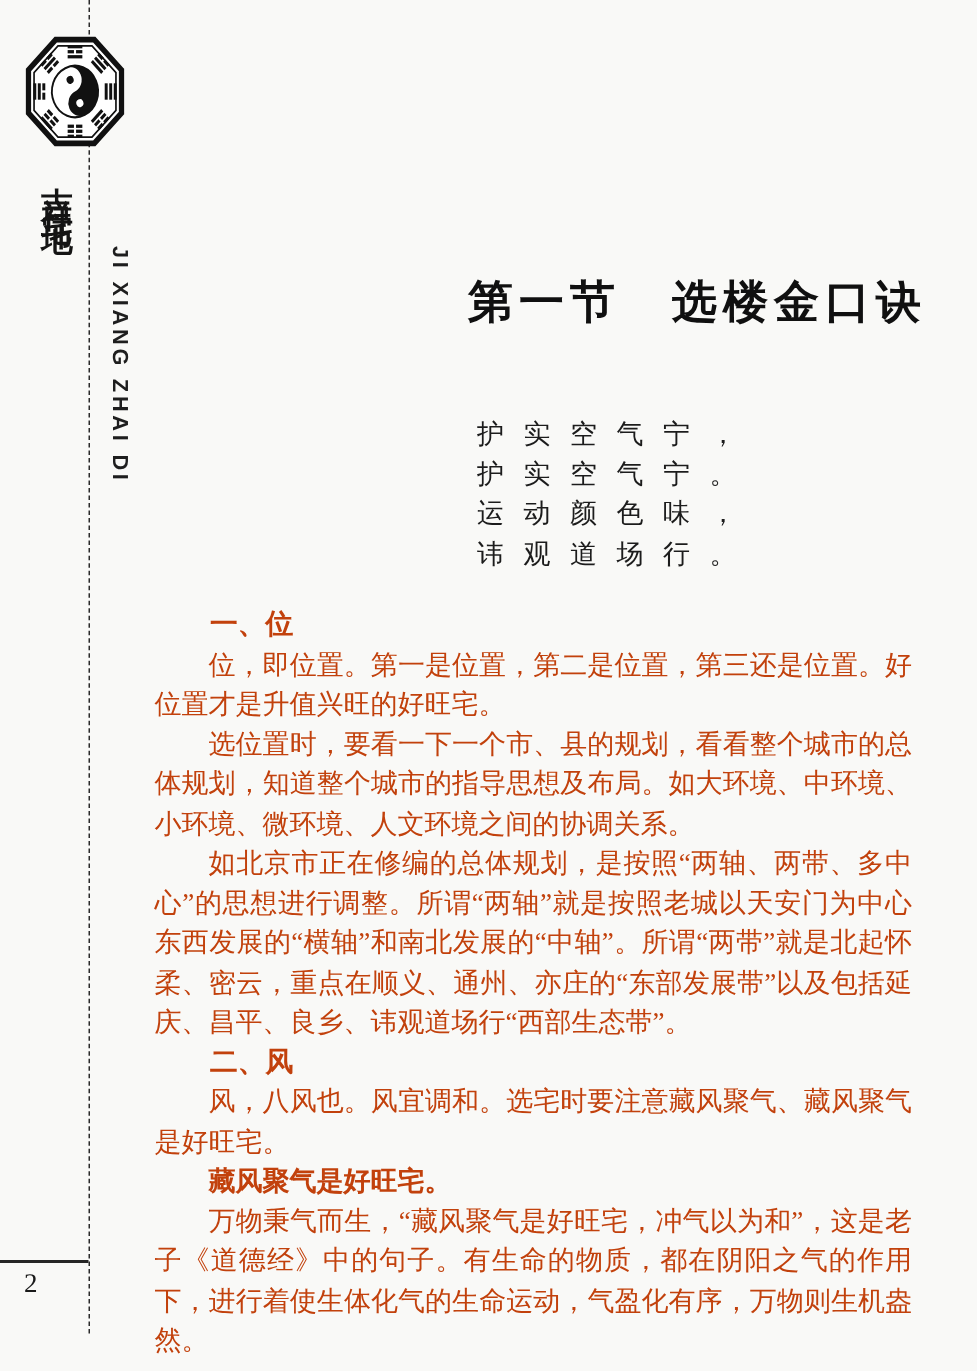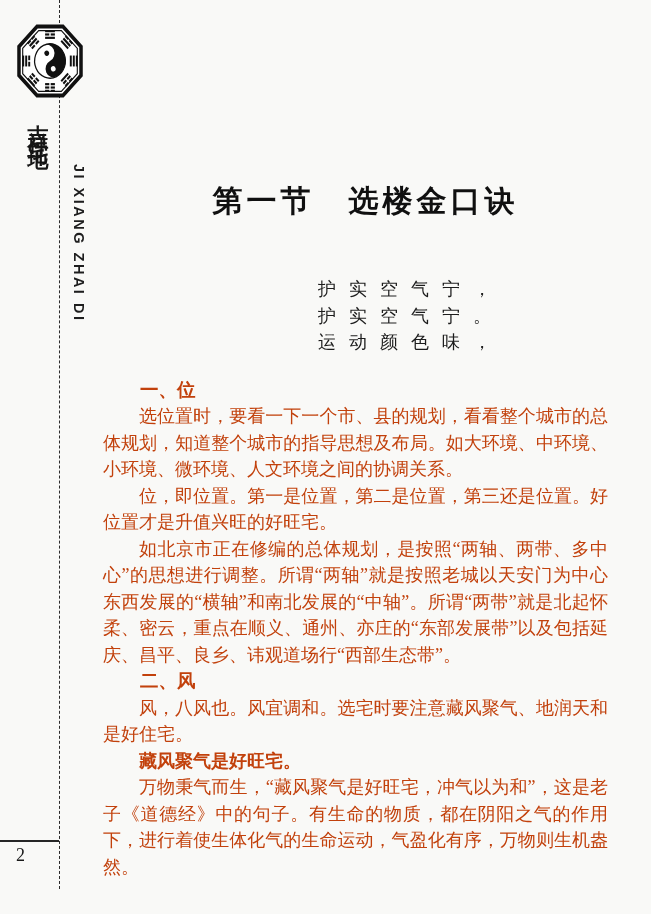--- a/index.html
+++ b/index.html
@@ -38,21 +38,21 @@
     white-space:nowrap;
     font-family:"Liberation Sans", sans-serif;
     font-size:14.5px; font-weight:bold; letter-spacing:2.5px;
     color:#1e1e1e;
   }
 
   
   .content { position:absolute; left:103px; top:181px; width:505px; }
 
   .chapter-title {
-    text-align:center;
+    text-align:right;
     font-family:"Liberation Serif", serif;
     font-size:30px; font-weight:900; letter-spacing:4px;
     margin:0 0 54px 0;
     transform:translateX(10px);
     color:#101010;
   }
 
   .verse {
     margin:0 0 21px 215px;
     font-size:18px; line-height:26.5px;
@@ -169,28 +169,29 @@
 <div class="series-cn">吉祥宅地</div>
 <div class="series-pinyin">JI XIANG ZHAI DI</div>
 
 <div class="content">
   <div class="chapter-title">第一节　选楼金口诀</div>
 
   <div class="verse">
     <div>护实空气宁，</div>
     <div>护实空气宁。</div>
     <div>运动颜色味，</div>
+    <div>讳观道场行。</div>
   </div>
 
   <div class="blocks">
     <p class="heading">一、位</p>
+    <p class="para">位，即位置。第一是位置，第二是位置，第三还是位置。好位置才是升值兴旺的好旺宅。</p>
     <p class="para">选位置时，要看一下一个市、县的规划，看看整个城市的总体规划，知道整个城市的指导思想及布局。如大环境、中环境、小环境、微环境、人文环境之间的协调关系。</p>
-    <p class="para">位，即位置。第一是位置，第二是位置，第三还是位置。好位置才是升值兴旺的好旺宅。</p>
     <p class="para">如北京市正在修编的总体规划，是按照“两轴、两带、多中心”的思想进行调整。所谓“两轴”就是按照老城以天安门为中心东西发展的“横轴”和南北发展的“中轴”。所谓“两带”就是北起怀柔、密云，重点在顺义、通州、亦庄的“东部发展带”以及包括延庆、昌平、良乡、讳观道场行“西部生态带”。</p>
     <p class="heading">二、风</p>
-    <p class="para">风，八风也。风宜调和。选宅时要注意藏风聚气、地润天和是好住宅。</p>
+    <p class="para">风，八风也。风宜调和。选宅时要注意藏风聚气、藏风聚气是好旺宅。</p>
     <p class="para-bold">藏风聚气是好旺宅。</p>
     <p class="para">万物秉气而生，“藏风聚气是好旺宅，冲气以为和”，这是老子《道德经》中的句子。有生命的物质，都在阴阳之气的作用下，进行着使生体化气的生命运动，气盈化有序，万物则生机盎然。</p>
   </div>
 </div>
 
 <div class="footer-rule"></div>
 <div class="page-number">2</div>
 
 </body></html>

